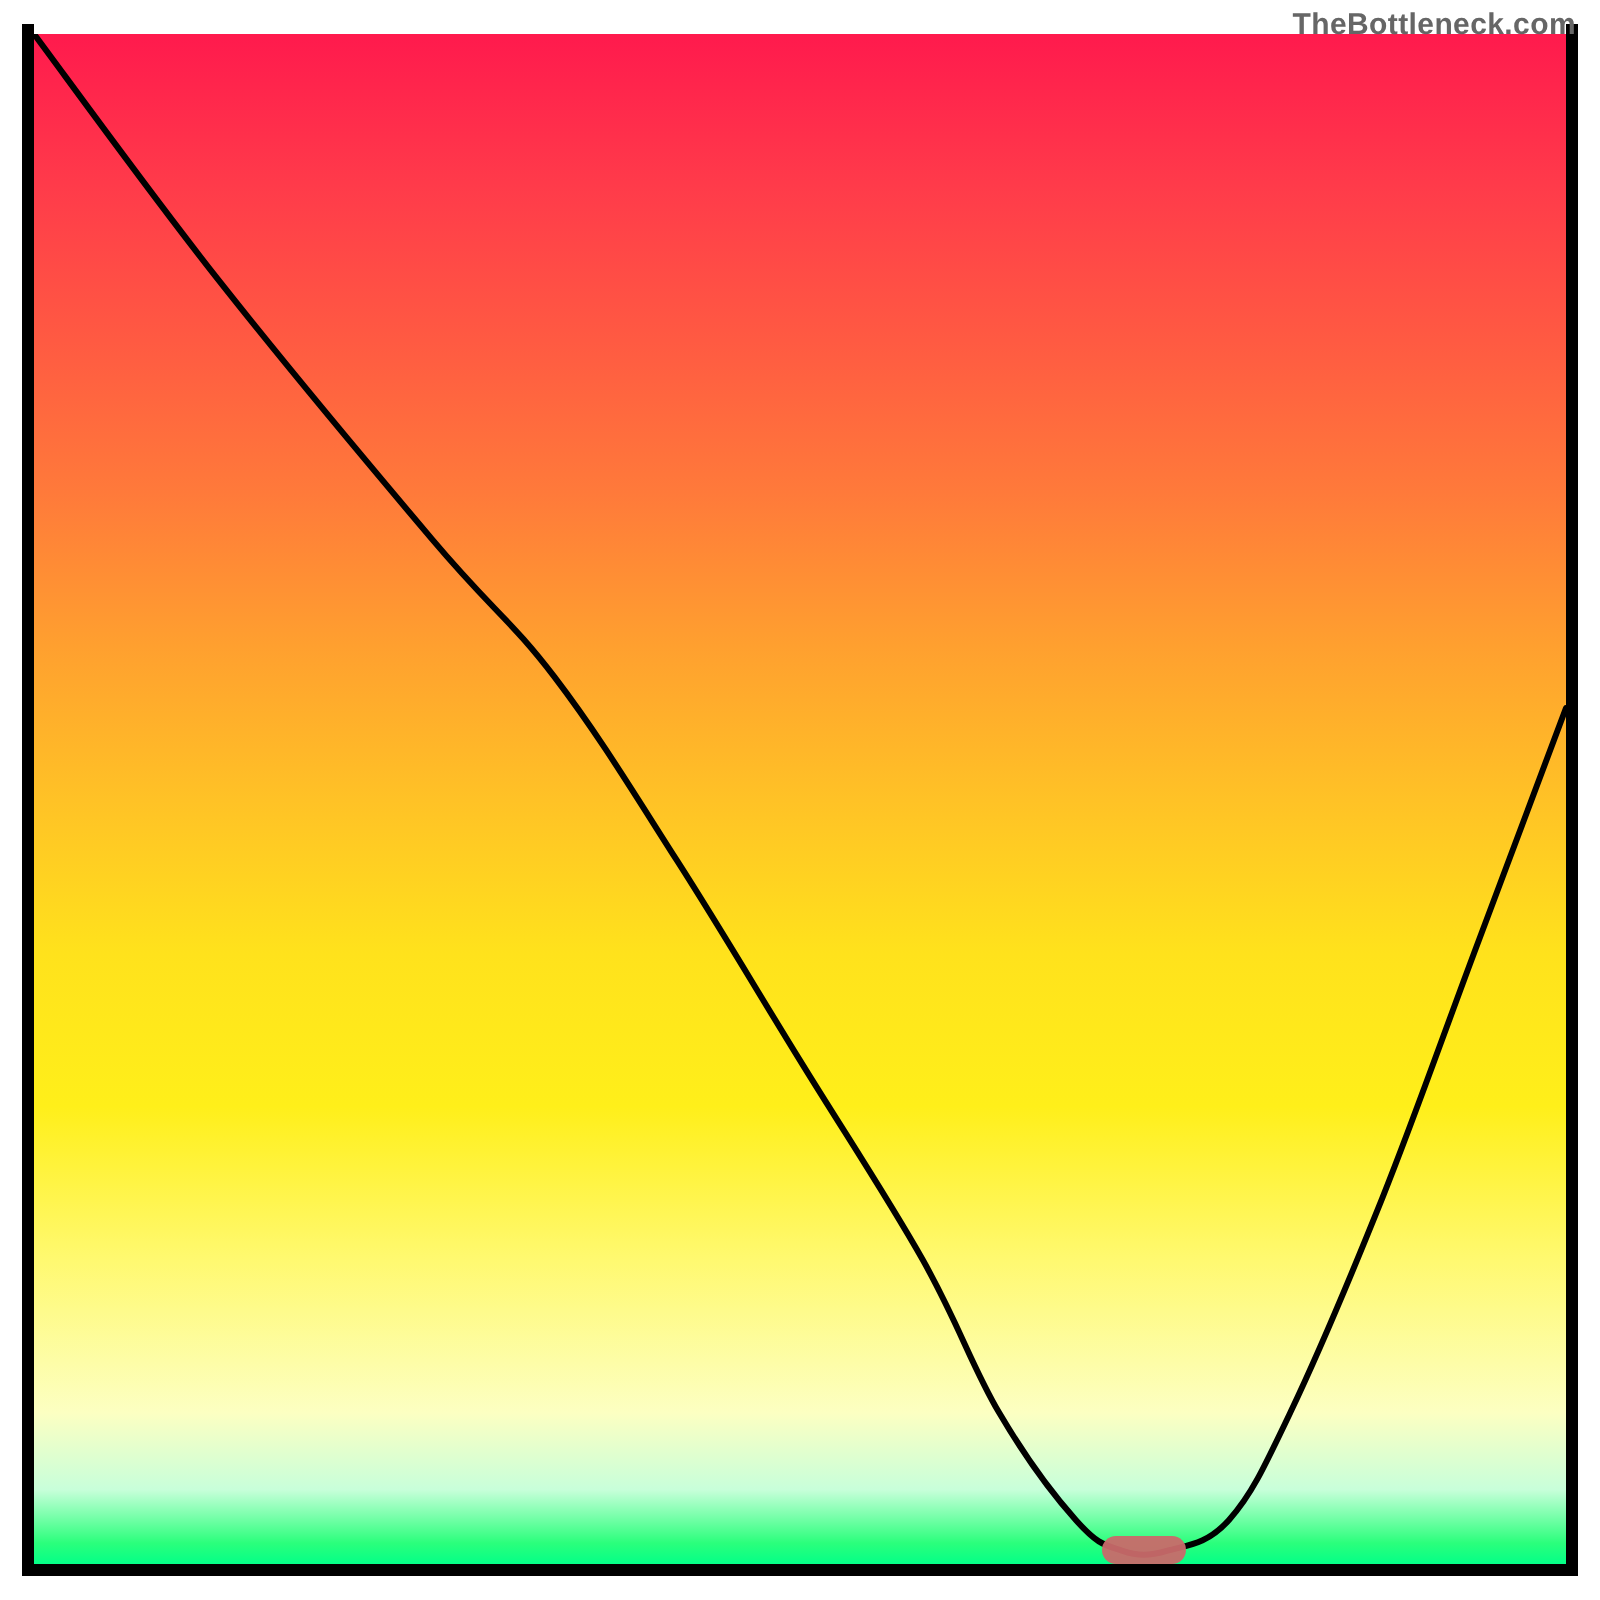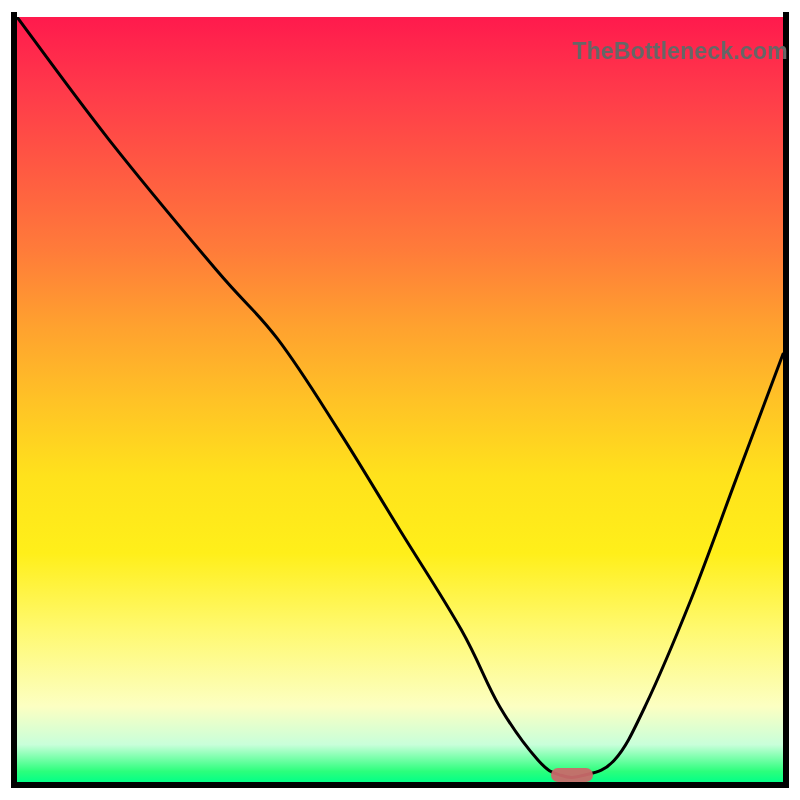--- a/index.html
+++ b/index.html
@@ -13,26 +13,25 @@
   }
   .container {
     position: relative;
     width: 800px;
     height: 800px;
   }
   .watermark {
     position: absolute;
     top: 4px;
     right: 12px;
-    font-size: 23px;
+    font-size: 15px;
     font-weight: bold;
     color: #666666;
     z-index: 30;
     letter-spacing: 0.2px;
-    margin-top: 34px;
   }
   .plot-area {
     position: absolute;
     left: 17px;
     top: 17px;
     width: 766px;
     height: 766px;
     overflow: hidden;
   }
   .gradient-bg {

